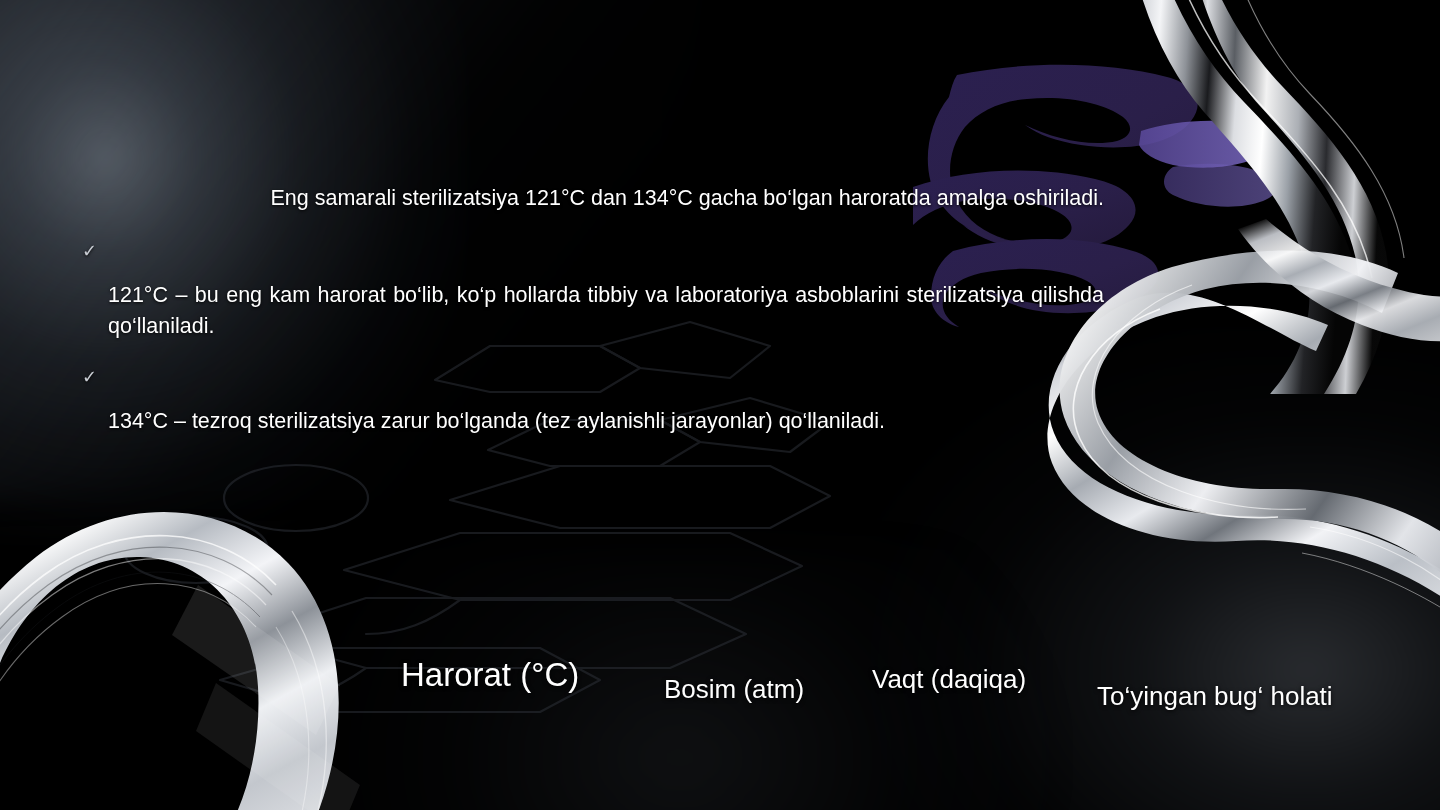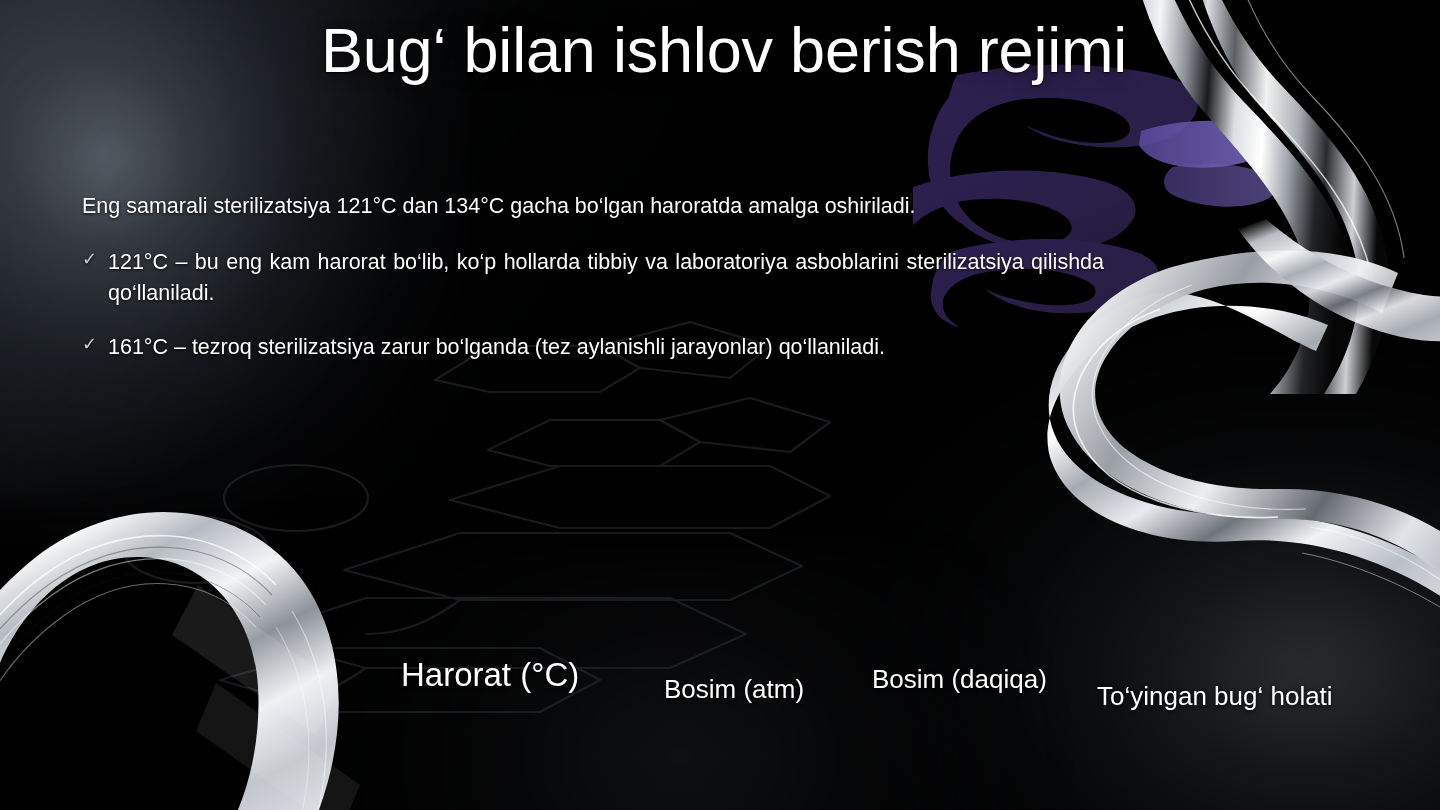--- a/index.html
+++ b/index.html
@@ -138,22 +138,23 @@
     position: absolute;
     left: 82px;
     top: 176px;
     width: 1022px;
   }
 
   .lead {
     font-size: 21.5px;
     line-height: 1.35;
     color: #ffffff;
-    margin: 16px 0 26px 0;
+    margin: 8px 0 26px 0;
     text-shadow: 0 1px 3px rgba(0,0,0,0.9);
+    text-align: right;
   }
 
   .bullet {
     position: relative;
     display: flex;
     align-items: flex-start;
     margin: 0 0 24px 0;
     padding-left: 0;
   }
   .bullet .check {
@@ -165,20 +166,21 @@
     text-shadow: 0 1px 3px rgba(0,0,0,0.9);
   }
   .bullet .btext {
     flex: 1 1 auto;
     font-size: 21.5px;
     line-height: 1.42;
     color: #ffffff;
     text-align: justify;
     text-justify: inter-word;
     text-shadow: 0 1px 3px rgba(0,0,0,0.9);
+    margin-top: 41px;
   }
   .bullet.no-justify .btext { text-align: left; }
 
   .note {
     font-size: 21.5px;
     line-height: 1.35;
     color: #ffffff;
     margin: 0;
     text-shadow: 0 1px 3px rgba(0,0,0,0.9);
   }
@@ -390,38 +392,37 @@
           <path stroke-width="1.0" d="M-6 418 C 0 320, 44 226, 118 172 C 186 122, 268 126, 320 182"></path>
         </g>
 
         <path fill="#ffffff" opacity="0.10" d="M258 150 L 400 250 L 376 300 L 232 200 Z"></path>
         <path fill="#ffffff" opacity="0.08" d="M276 248 L 420 350 L 400 398 L 256 296 Z"></path>
       </svg>
     </div>
 
   </div>
 
-  <div class="title">Bug‘ bilan ishlov berish rejimi</div>
 
   <div class="body-block">
 
     <p class="lead">Eng samarali sterilizatsiya 121°C dan 134°C gacha bo‘lgan haroratda amalga oshiriladi.</p>
 
     <div class="bullet">
       <span class="check">✓</span>
       <span class="btext">121°C – bu eng kam harorat bo‘lib, ko‘p hollarda tibbiy va laboratoriya asboblarini sterilizatsiya qilishda qo‘llaniladi.</span>
     </div>
 
     <div class="bullet no-justify">
       <span class="check">✓</span>
-      <span class="btext">161°C – tezroq sterilizatsiya zarur bo‘lganda (tez aylanishli jarayonlar) qo‘llaniladi.</span>
+      <span class="btext">134°C – tezroq sterilizatsiya zarur bo‘lganda (tez aylanishli jarayonlar) qo‘llaniladi.</span>
     </div>
 
   </div>
 
   <div class="table-header">
     <div class="th th-temp">Harorat (°C)</div>
     <div class="th th-press">Bosim (atm)</div>
-    <div class="th th-time">Bosim (daqiqa)</div>
+    <div class="th th-time">Vaqt (daqiqa)</div>
     <div class="th th-state">To‘yingan bug‘ holati</div>
   </div>
 
 </div>
 
 </body></html>

